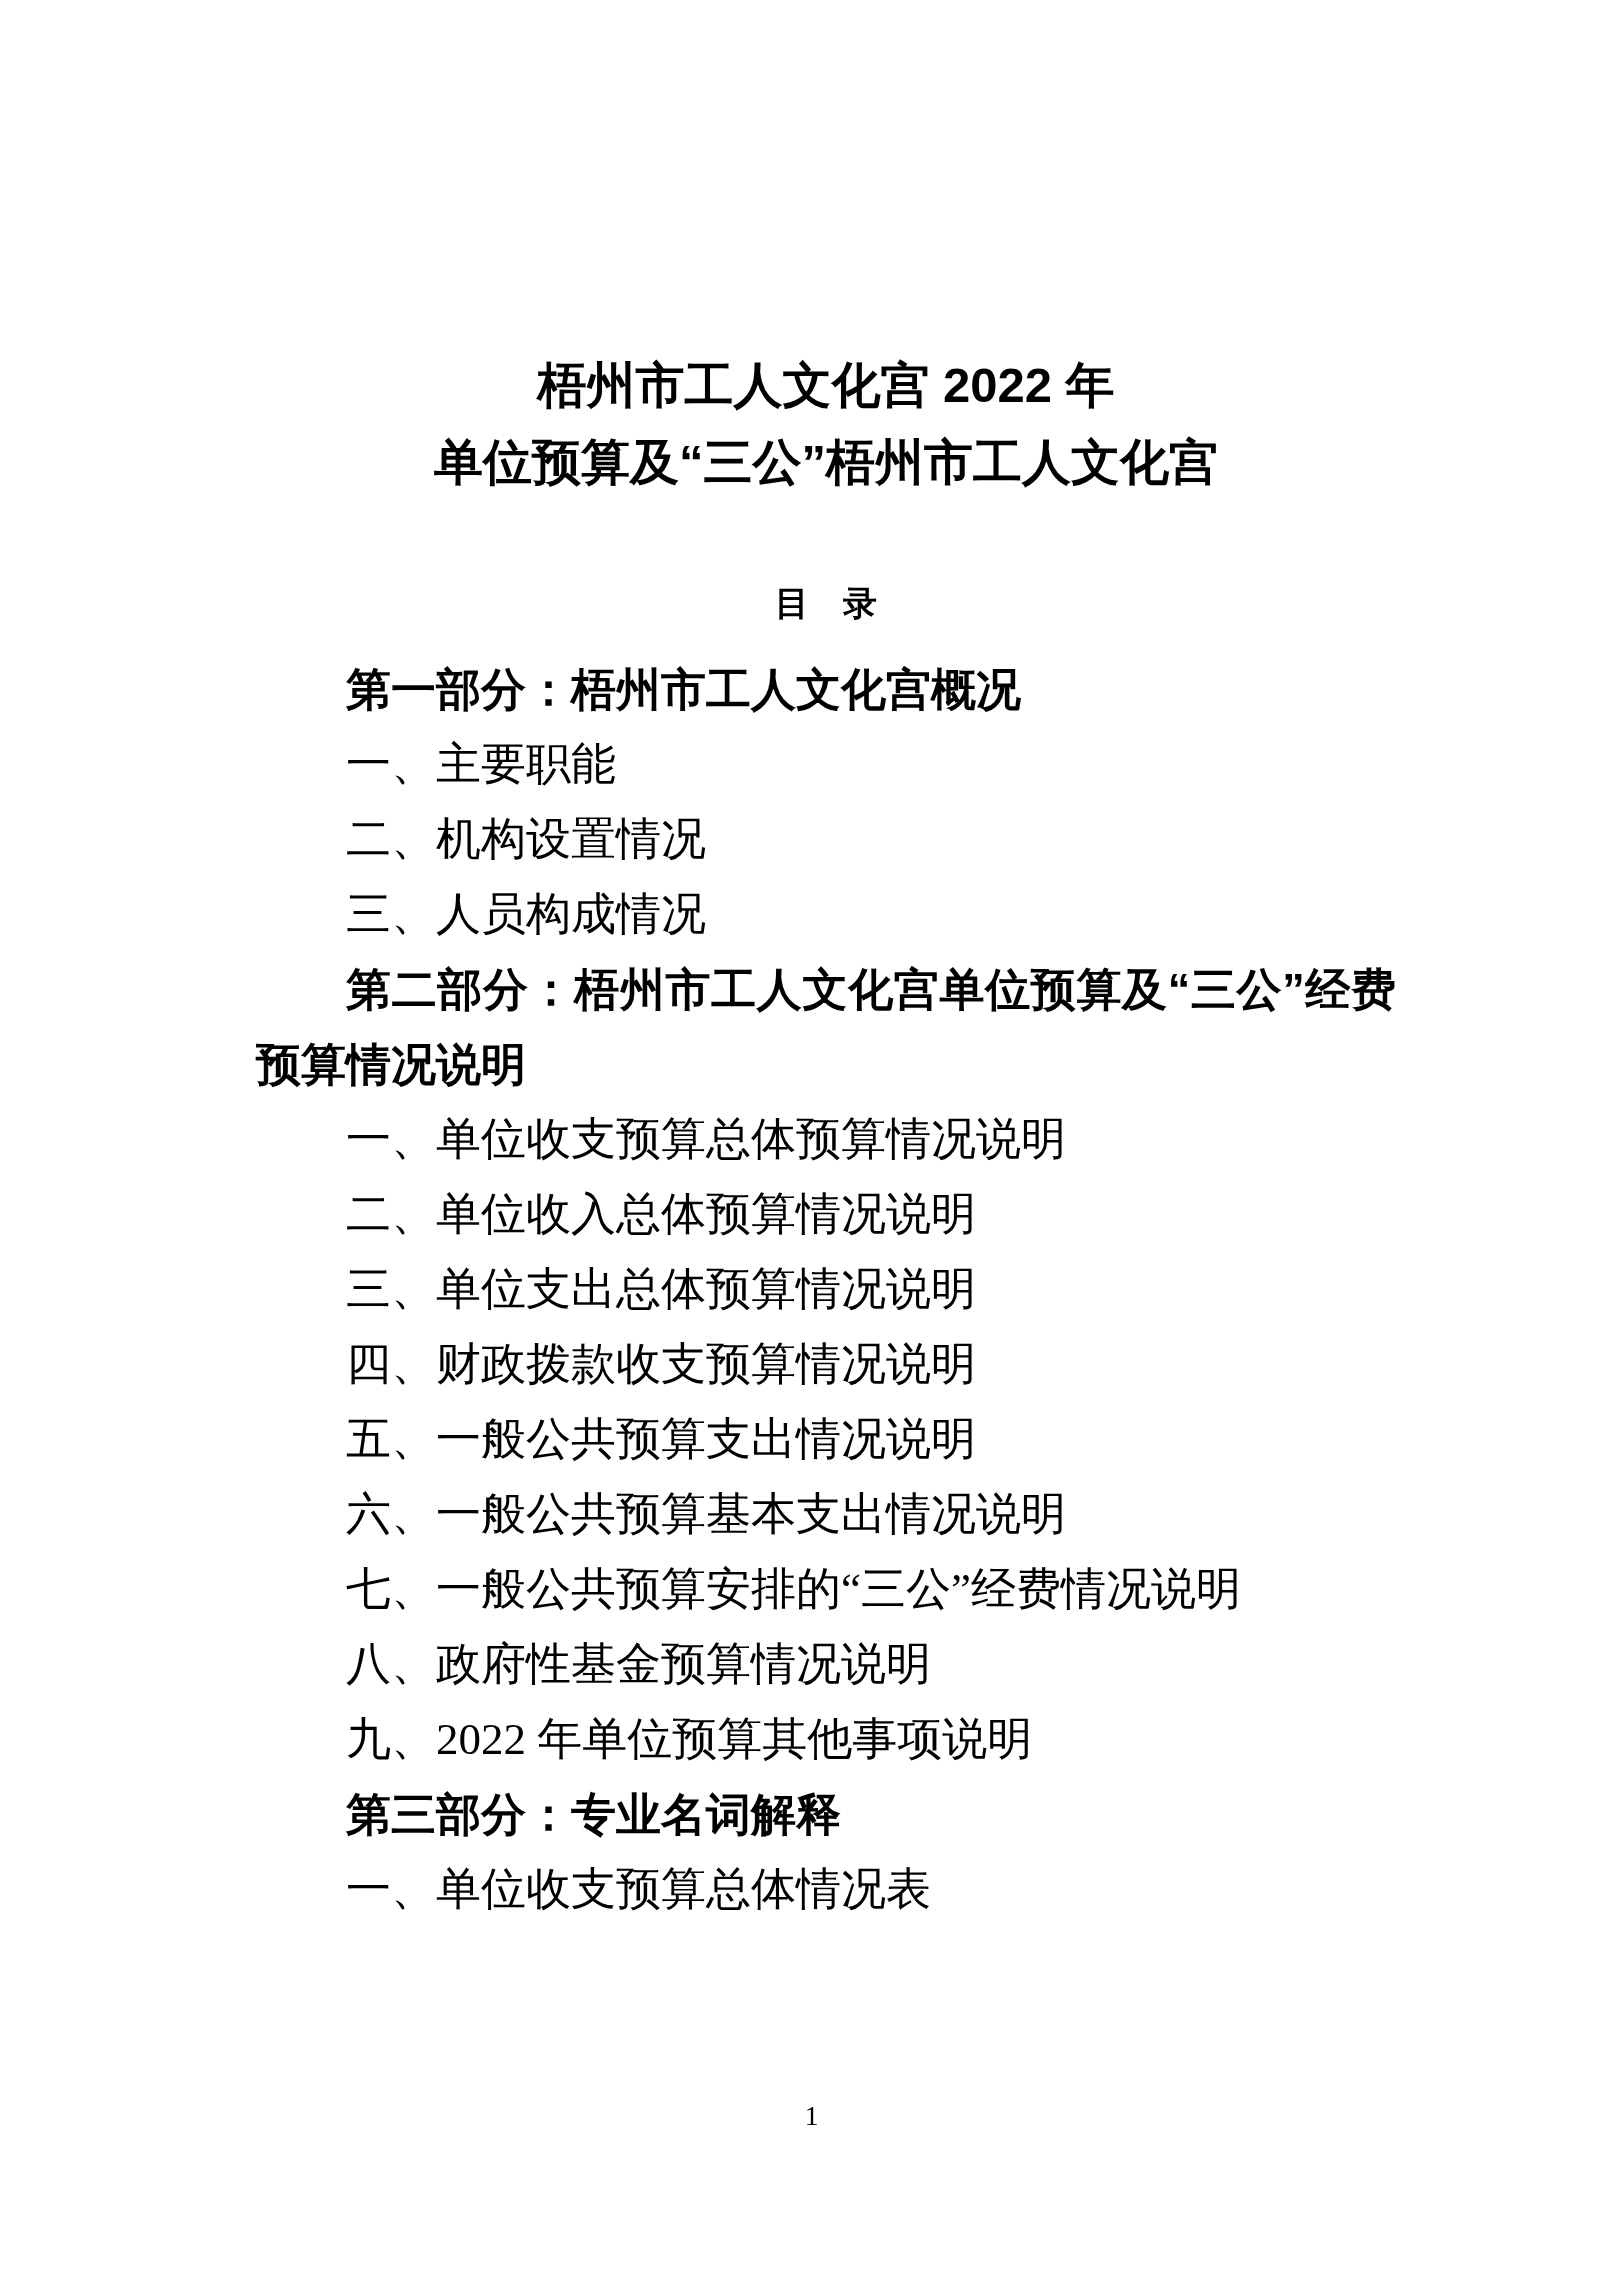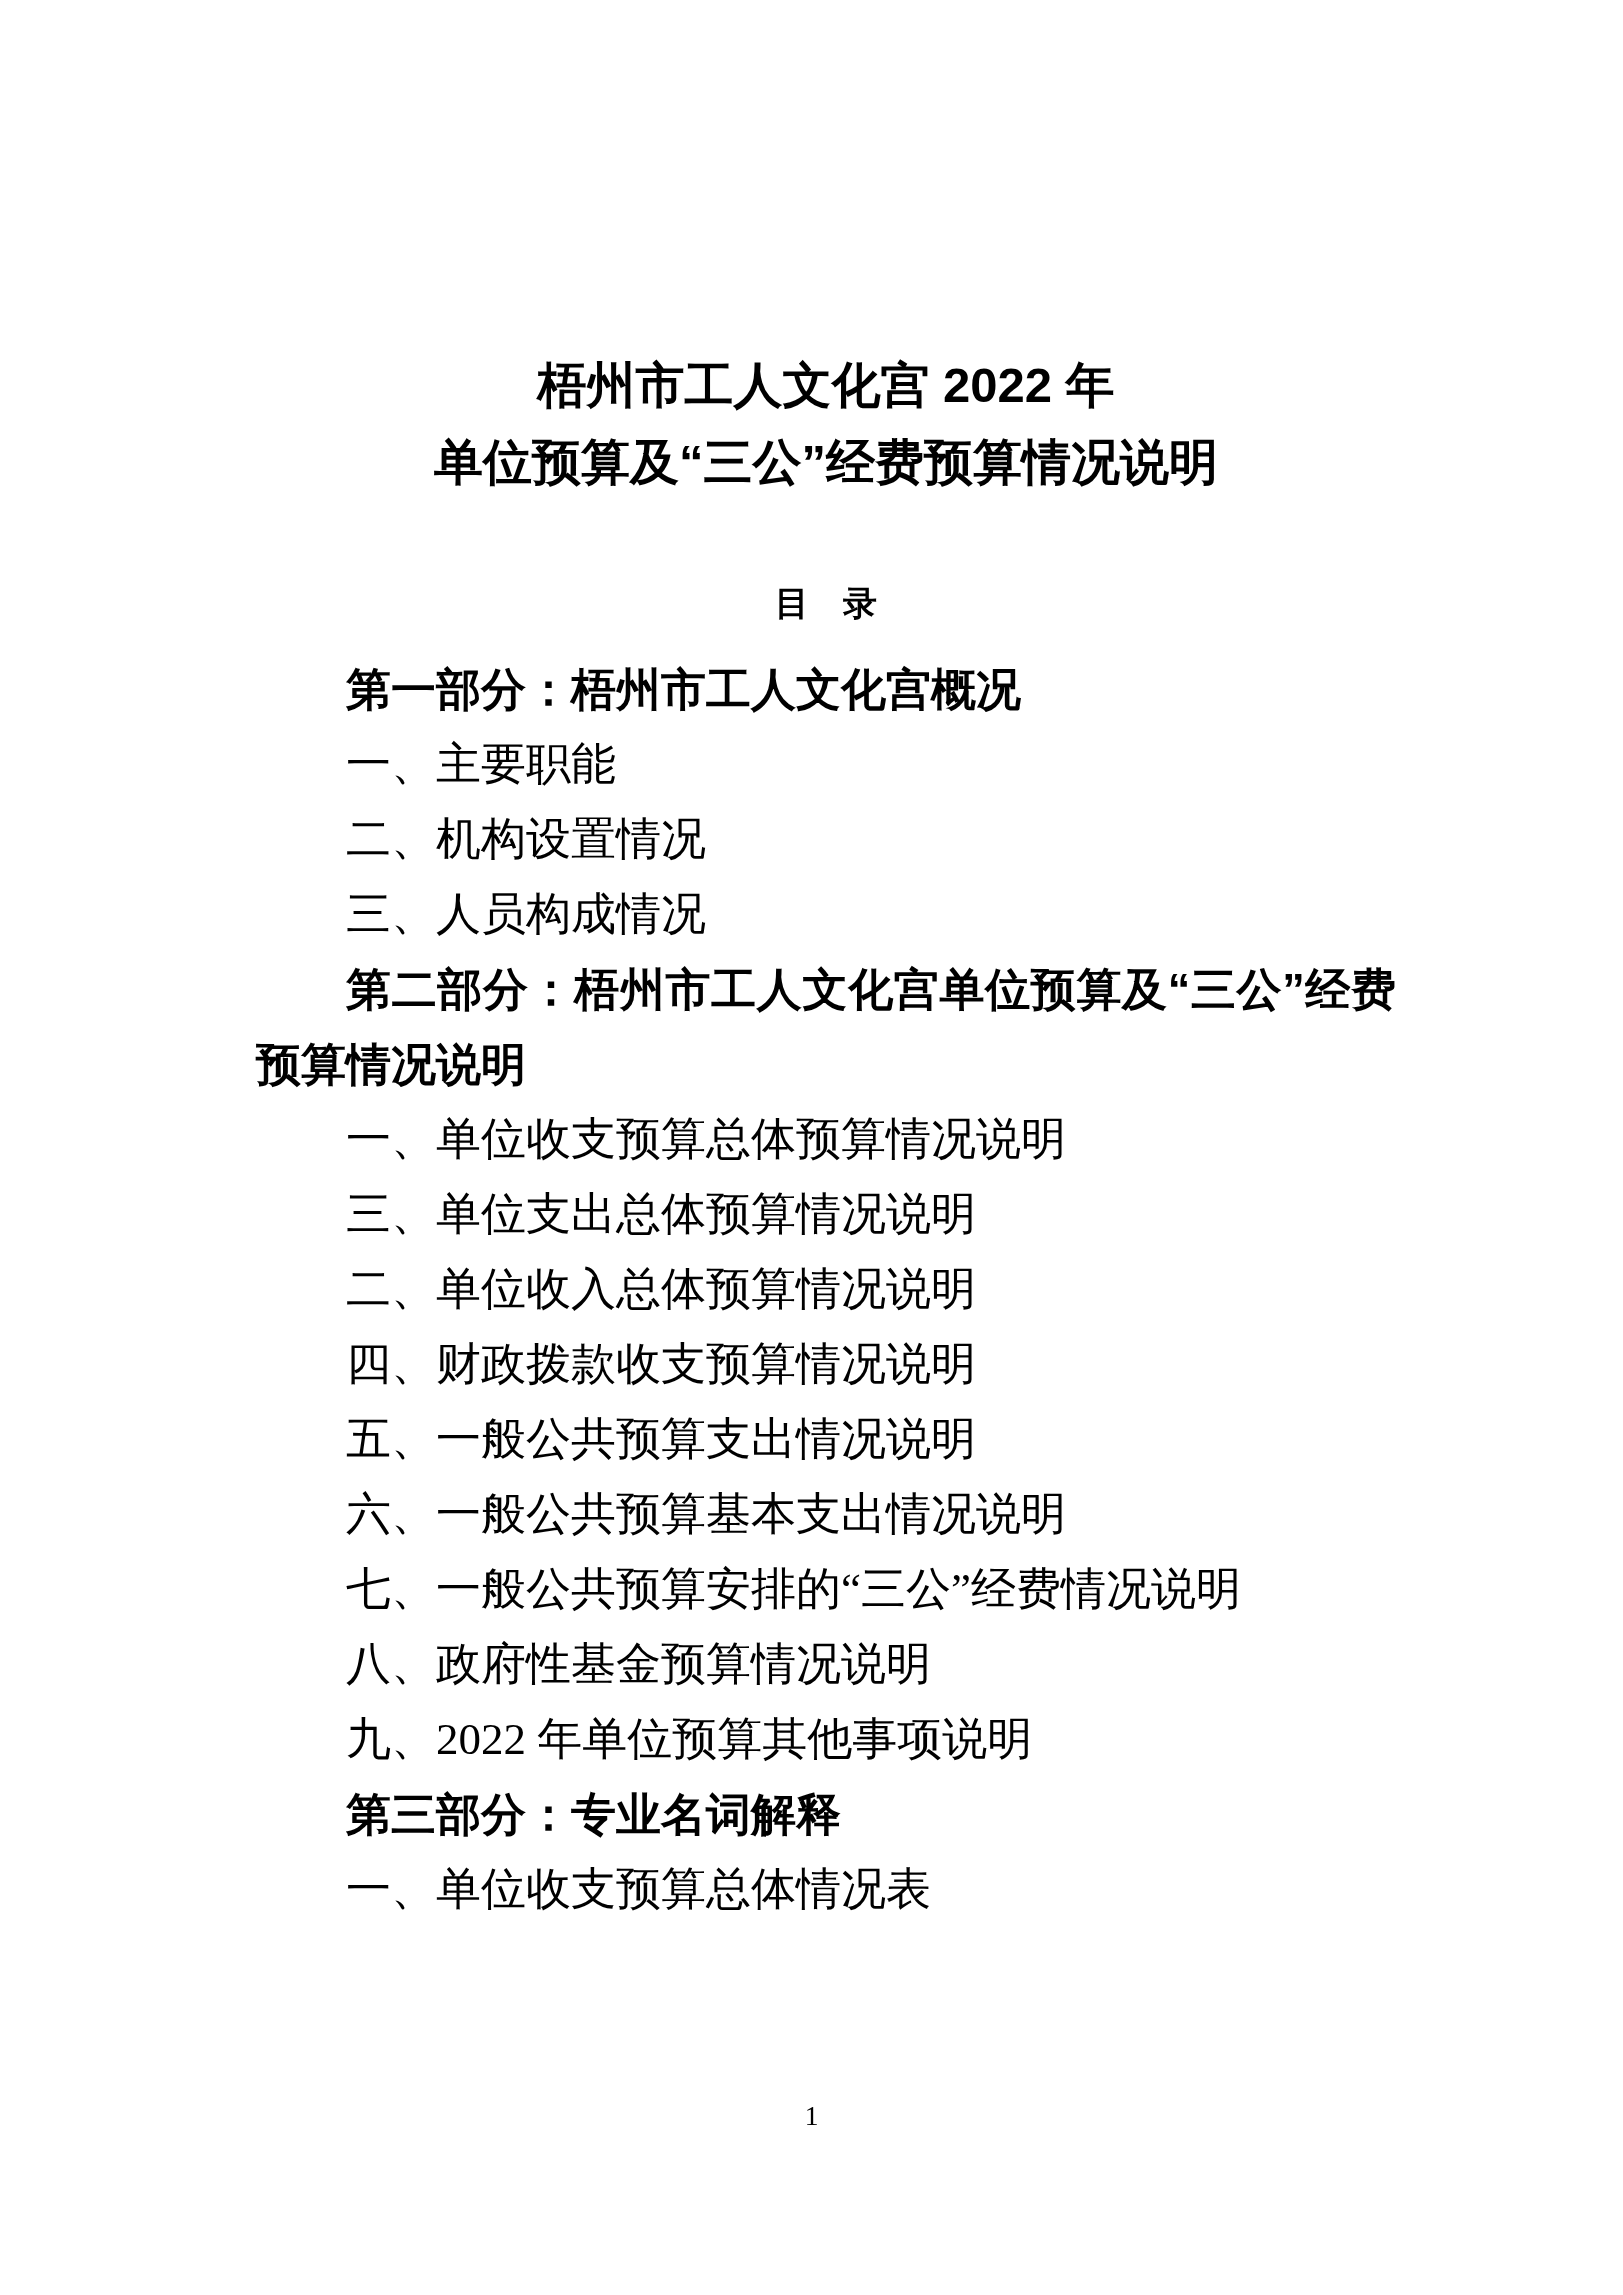--- a/index.html
+++ b/index.html
@@ -63,32 +63,32 @@
     font-size: 27.5px;
     line-height: 27.5px;
   }
 </style>
 </head>
 <body>
 
 <div class="page">
   <div class="content">
     <div class="doc-title">梧州市工人文化宫 2022 年</div>
-    <div class="doc-title">单位预算及“三公”经费预算情况说明</div>
+    <div class="doc-title">单位预算及“三公”梧州市工人文化宫</div>
     <div class="toc-heading">目　录</div>
     <div class="toc">
 
     <div class="entry part">第一部分：梧州市工人文化宫概况</div>
         <div class="entry item">一、主要职能</div>
         <div class="entry item">二、机构设置情况</div>
         <div class="entry item">三、人员构成情况</div>
         <div class="entry part">第二部分：梧州市工人文化宫单位预算及“三公”经费预算情况说明</div>
         <div class="entry item">一、单位收支预算总体预算情况说明</div>
+        <div class="entry item">二、单位收入总体预算情况说明</div>
         <div class="entry item">三、单位支出总体预算情况说明</div>
-        <div class="entry item">二、单位收入总体预算情况说明</div>
         <div class="entry item">四、财政拨款收支预算情况说明</div>
         <div class="entry item">五、一般公共预算支出情况说明</div>
         <div class="entry item">六、一般公共预算基本支出情况说明</div>
         <div class="entry item">七、一般公共预算安排的“三公”经费情况说明</div>
         <div class="entry item">八、政府性基金预算情况说明</div>
         <div class="entry item">九、2022 年单位预算其他事项说明</div>
         <div class="entry part">第三部分：专业名词解释</div>
         <div class="entry item">一、单位收支预算总体情况表</div>
       </div>
   </div>

